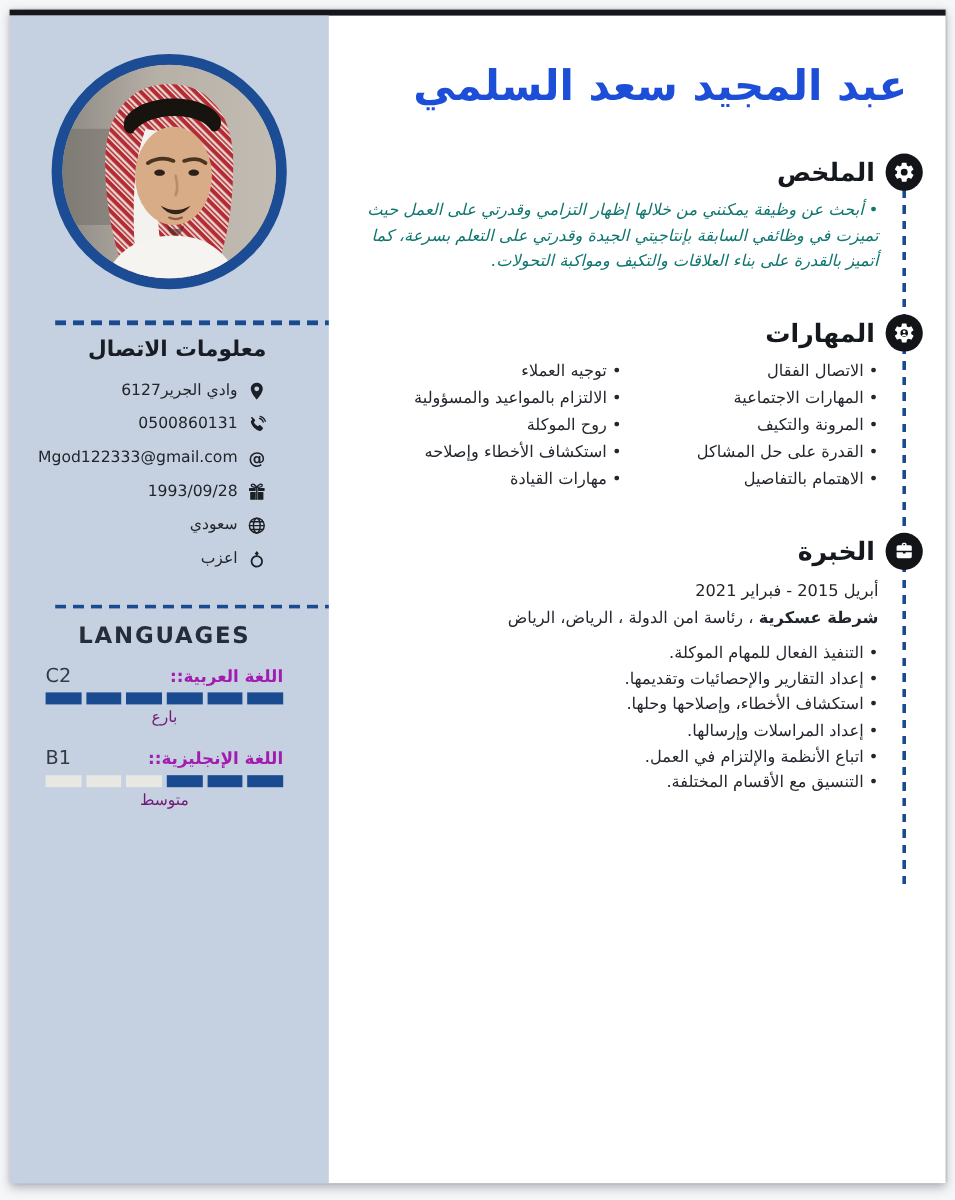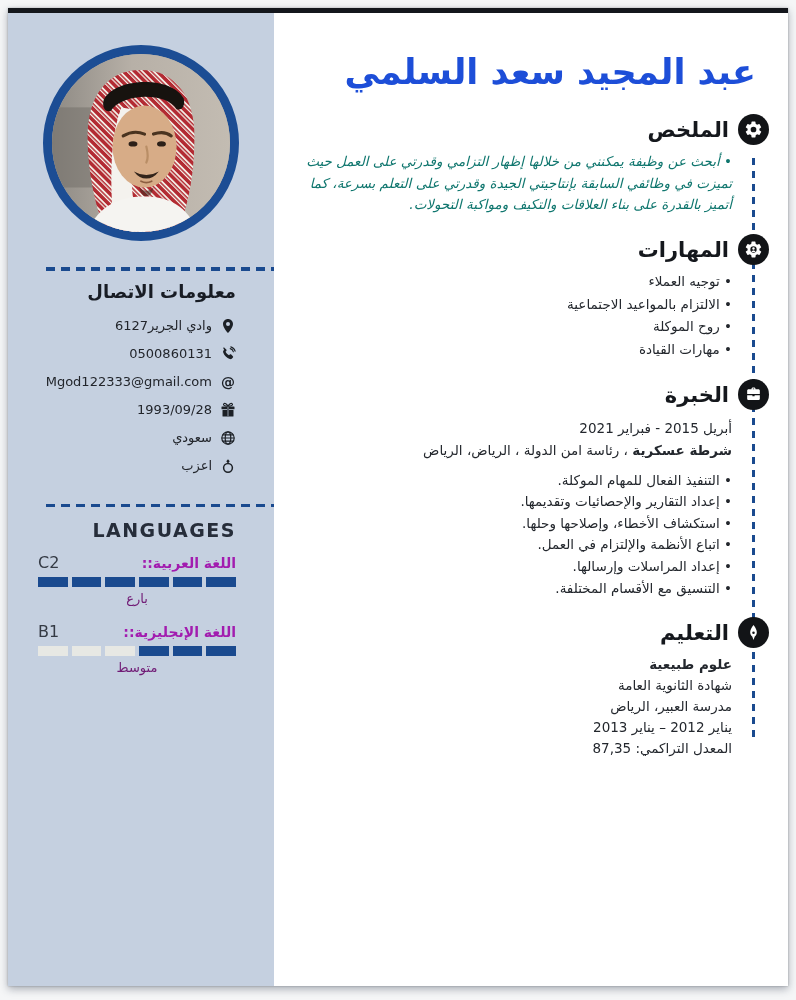--- a/index.html
+++ b/index.html
@@ -46,21 +46,21 @@
     height: 585px;
     background: repeating-linear-gradient(180deg, #1a4a8f 0 7px, transparent 7px 13px);
     z-index: 1;
   }
   section { position: relative; z-index: 2; }
   .sec-head {
     display: flex;
     align-items: center;
     gap: 9px;
     padding-right: 19px;
-    margin-top: 18px;
+    margin-top: 32px;
   }
   .sec-icon {
     width: 31px; height: 31px;
     border-radius: 50%;
     background: #121417;
     display: flex; align-items: center; justify-content: center;
     flex: 0 0 31px;
   }
   .sec-icon svg { width: 19px; height: 19px; }
   .sec-title {
@@ -108,21 +108,21 @@
 
   .dashed-sep {
     height: 3.5px;
     margin: 0 0 0 0;
     margin-left: 0;
     background: repeating-linear-gradient(90deg, #1a4a8f 0 9px, transparent 9px 15px);
   }
   .sep-contact { margin-top: 26px; margin-left: 38px; }
   .sep-langs   { margin-top: 24px; margin-left: 38px; }
 
-  .contact { padding: 10px 38px 0 18px; }
+  .contact { padding: 10px 52px 0 18px; }
   .contact-title {
     font-size: 18px;
     font-weight: bold;
     color: #181c24;
     text-align: right;
     margin-bottom: 10px;
   }
   .contact-row {
     display: flex;
     align-items: center;
@@ -139,21 +139,21 @@
   }
   .contact-row .cicon svg { width: 16px; height: 16px; }
 
   .languages { padding: 12px 38px 0 30px; }
   .languages-title {
     font-family: "DejaVu Sans", sans-serif;
     font-size: 19px;
     font-weight: bold;
     letter-spacing: 1.5px;
     color: #262d3a;
-    text-align: right;
+    text-align: center;
     direction: ltr;
     margin-bottom: 12px;
   }
   .lang-block { margin-bottom: 16px; }
   .lang-head {
     display: flex;
     justify-content: space-between;
     align-items: baseline;
     margin-bottom: 5px;
   }
@@ -353,23 +353,31 @@
               <path fill-rule="evenodd" d="M19.4 13c.04-.33.06-.66.06-1s-.02-.67-.06-1l2.1-1.65c.2-.15.25-.42.13-.64l-2-3.46c-.12-.22-.38-.3-.6-.22l-2.5 1a7.3 7.3 0 0 0-1.7-1l-.4-2.61A.5.5 0 0 0 14 2h-4a.5.5 0 0 0-.5.42l-.4 2.61c-.6.25-1.17.58-1.7 1l-2.5-1c-.22-.08-.48 0-.6.22l-2 3.46c-.12.22-.07.49.13.64L4.6 11c-.04.33-.06.66-.06 1s.02.67.06 1l-2.17 1.65c-.2.15-.25.42-.13.64l2 3.46c.12.22.38.3.6.22l2.5-1c.53.42 1.1.75 1.7 1l.4 2.61c.04.24.25.42.5.42h4c.25 0 .46-.18.5-.42l.4-2.61c.6-.25 1.17-.58 1.7-1l2.5 1c.22.08.48 0 .6-.22l2-3.46c.12-.22.07-.49-.13-.64L19.4 13zM12 16a4 4 0 1 1 0-8 4 4 0 0 1 0 8z" clip-rule="evenodd"></path>
               <circle cx="12" cy="10.8" r="1.5"></circle>
               <path d="M9.4 15.2c.4-1.3 1.5-2 2.6-2s2.2.7 2.6 2z"></path>
             </svg>
         </div>
         <h2 class="sec-title">المهارات</h2>
       </div>
       <div class="sec-body">
         <div class="skills-cols">
           <ul>
+              <li>الاتصال الفقال</li>
+              <li>المهارات الاجتماعية</li>
+              <li>المرونة والتكيف</li>
+              <li>القدرة على حل المشاكل</li>
+              <li>الاهتمام بالتفاصيل</li>
+            </ul>
+          <ul>
               <li>توجيه العملاء</li>
-              <li>الالتزام بالمواعيد الاجتماعية</li>
+              <li>الالتزام بالمواعيد والمسؤولية</li>
               <li>روح الموكلة</li>
+              <li>استكشاف الأخطاء وإصلاحه</li>
               <li>مهارات القيادة</li>
             </ul>
         </div>
       </div>
     </section>
 
     <section>
       <div class="sec-head">
         <div class="sec-icon">
           <svg viewBox="0 0 24 24" fill="#fff">
@@ -378,38 +386,21 @@
         </div>
         <h2 class="sec-title">الخبرة</h2>
       </div>
       <div class="sec-body">
         <div class="exp-date">أبريل 2015 - فبراير 2021</div>
         <div class="exp-org"><span class="exp-role">شرطة عسكرية</span><span> ، رئاسة امن الدولة ، الرياض، الرياض</span></div>
         <ul class="bullet-list">
             <li>التنفيذ الفعال للمهام الموكلة.</li>
             <li>إعداد التقارير والإحصائيات وتقديمها.</li>
             <li>استكشاف الأخطاء، وإصلاحها وحلها.</li>
+            <li>إعداد المراسلات وإرسالها.</li>
             <li>اتباع الأنظمة والإلتزام في العمل.</li>
-            <li>إعداد المراسلات وإرسالها.</li>
             <li>التنسيق مع الأقسام المختلفة.</li>
           </ul>
       </div>
     </section>
 
-    <section>
-      <div class="sec-head">
-        <div class="sec-icon">
-          <svg viewBox="0 0 24 24" fill="#fff">
-              <path fill-rule="evenodd" d="M12 2.5c-2.8 3.8-4.2 6.3-4.2 9.3 0 2.2 1 4.2 2.6 5.4L12 21.5l1.6-4.3c1.6-1.2 2.6-3.2 2.6-5.4 0-3-1.4-5.5-4.2-9.3zm0 11.4a1.6 1.6 0 1 1 0-3.2 1.6 1.6 0 0 1 0 3.2z" clip-rule="evenodd"></path>
-            </svg>
-        </div>
-        <h2 class="sec-title">التعليم</h2>
-      </div>
-      <div class="sec-body edu-lines">
-        <div class="edu-field">علوم طبيعية</div>
-        <div>شهادة الثانوية العامة</div>
-        <div>مدرسة العبير، الرياض</div>
-        <div>يناير 2012 – يناير 2013</div>
-        <div>المعدل التراكمي: 87,35</div>
-      </div>
-    </section>
   </div>
 </div>
 
 </body></html>

